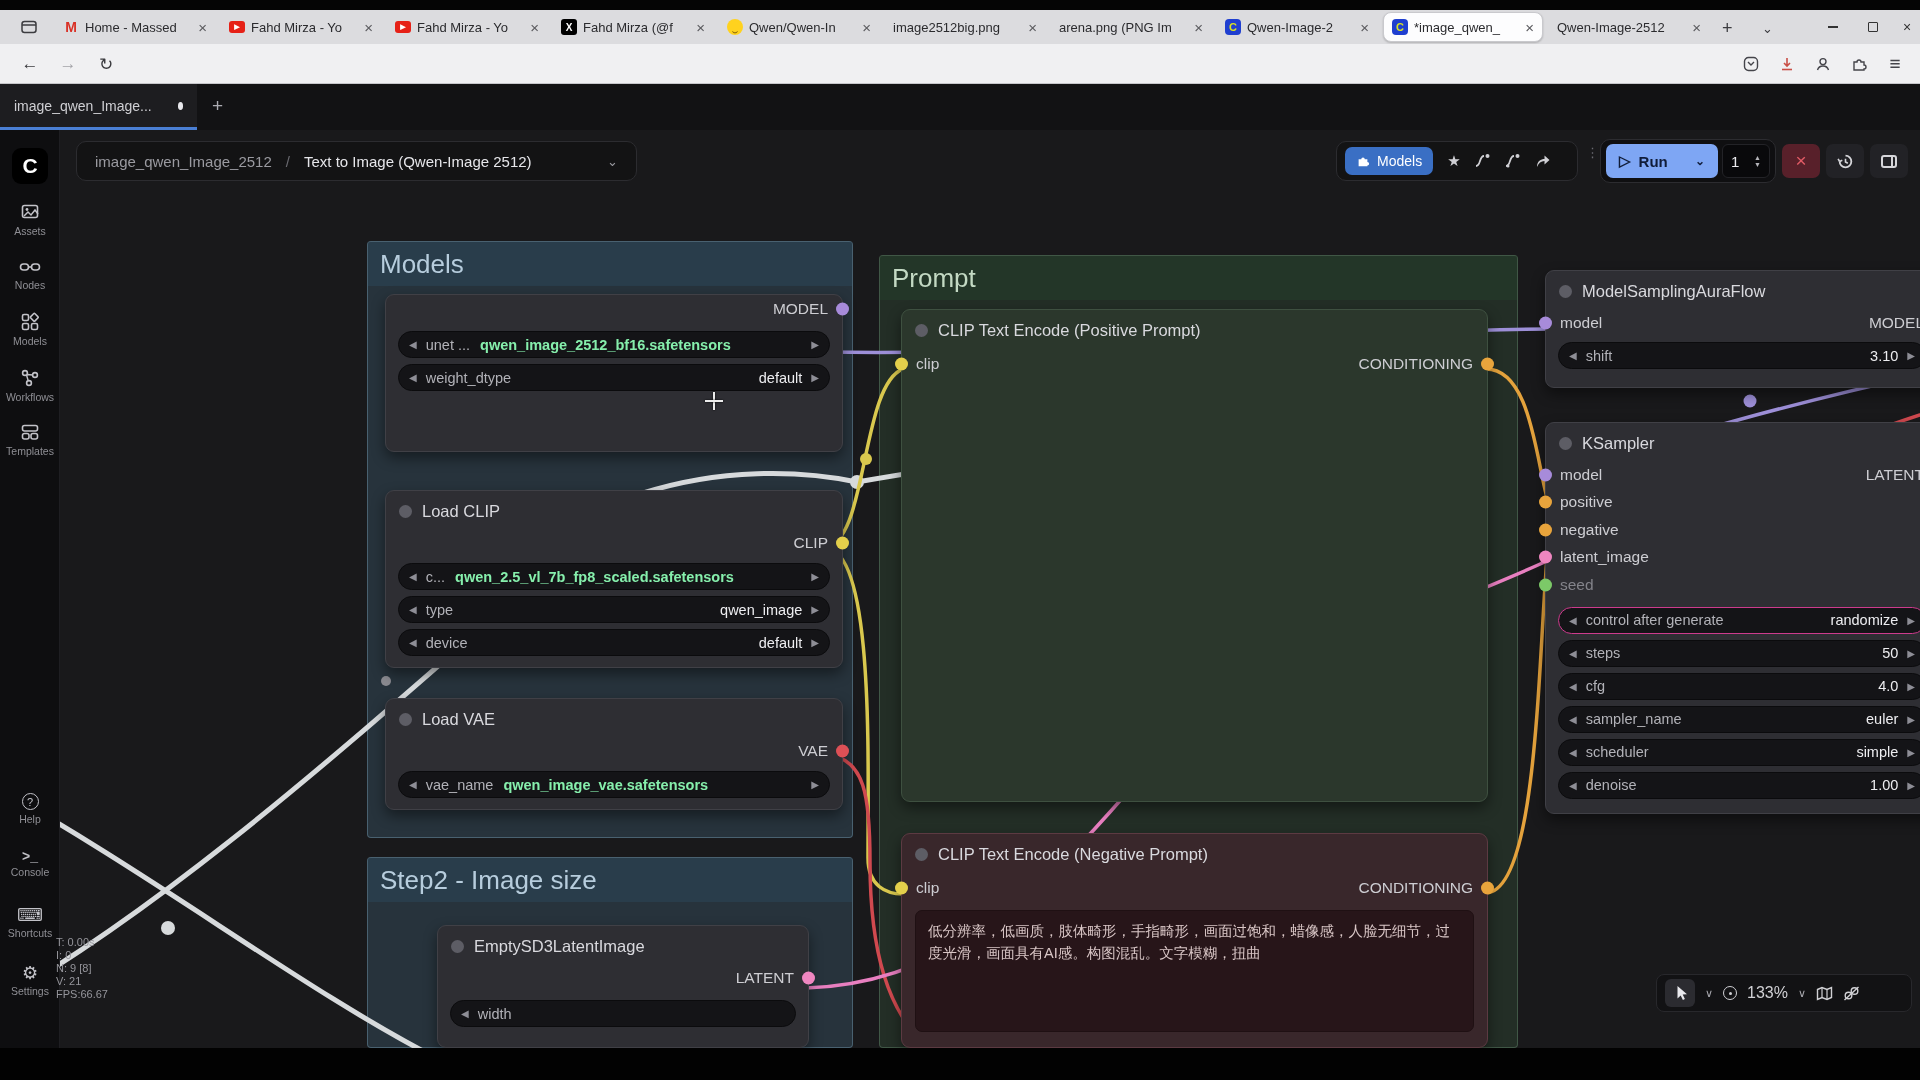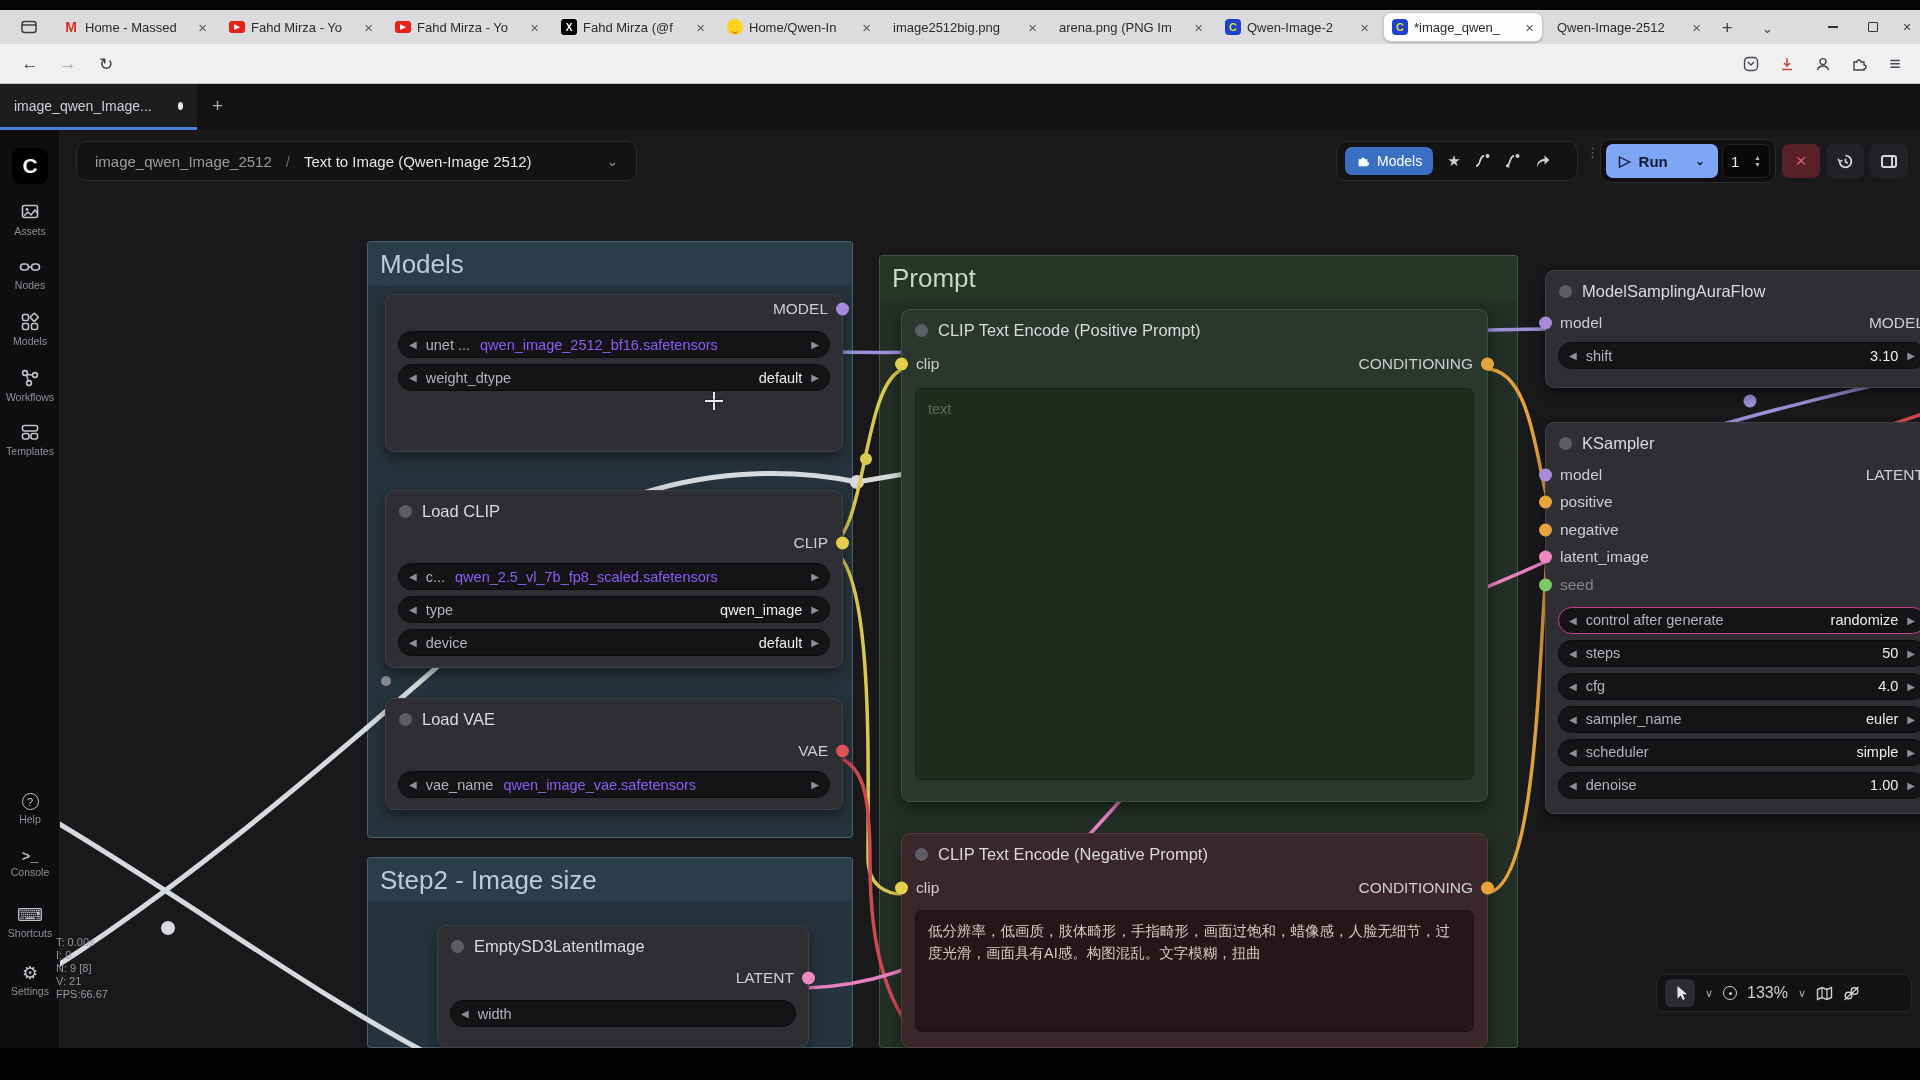--- a/index.html
+++ b/index.html
@@ -62,21 +62,21 @@
   .pdot{width:13px;height:13px;border-radius:50%;position:absolute;top:50%;transform:translateY(-50%)}
   .in-dot{left:-7px}.out-dot{right:-7px}
   .p-model{background:#a78bda}.p-clip{background:#e3cf4b}.p-vae{background:#dd5056}
   .p-cond{background:#e8a43c}.p-latent{background:#ef86c0}.p-seed{background:#7cc968}
   .dim{color:#83838a}
   .widget{height:27px;background:#141417;border:1px solid #0b0b0d;border-radius:14px;display:flex;align-items:center;padding:0 10px;font-size:14.5px;color:#b2b2b8;margin:0 12px 6px;white-space:nowrap;overflow:hidden}
   .widget.hl{border-color:#cd3b8d}
   .warr{font-size:10px;color:#8e8e96;flex:none}
   .wname{margin-left:9px}
   .wval{margin-left:auto;margin-right:9px;color:#ededf0}
-  .wval-file{margin-left:10px;margin-right:auto;color:#8b5cf6;font-weight:normal}
+  .wval-file{margin-left:10px;margin-right:auto;color:#86efac;font-weight:bold}
   .clipnode .widget{margin-right:38px}
   .clipnode .slot-row.between{padding-right:40px}
   .txtwidget{margin:0 13px;border-radius:7px;padding:10px 12px;font-size:14.5px;line-height:1.5}
   .txt-green{background:#212b1f;border:1px solid #1a231b;color:#5f6f5d;height:392px}
   .txt-red{background:#271519;border:1px solid #1f1013;color:#d9c6c6;height:122px}
   .unet-indot{position:absolute;left:-5px;top:381px;width:10px;height:10px;border-radius:50%;background:#8a8a90;z-index:5}
 
   
   #sidebar{position:absolute;top:130px;left:0;width:60px;height:918px;background:#0e0e10;border-right:1px solid #1e1e22;z-index:10}
   .logo{position:absolute;left:12px;top:18px;width:36px;height:36px;background:#000;border-radius:9px;color:#fff;font-weight:bold;font-size:21px;display:flex;align-items:center;justify-content:center}
@@ -152,21 +152,21 @@
     <span class="btab-title">Fahd Mirza - Yo</span>
     <span class="btab-close">×</span>
   </div>
   <div class="btab" style="left:553px">
     <span class="fav fav-x">X</span>
     <span class="btab-title">Fahd Mirza (@f</span>
     <span class="btab-close">×</span>
   </div>
   <div class="btab" style="left:719px">
     <span class="fav fav-hf">‿</span>
-    <span class="btab-title">Home/Qwen-In</span>
+    <span class="btab-title">Qwen/Qwen-In</span>
     <span class="btab-close">×</span>
   </div>
   <div class="btab" style="left:885px">
     <span class="btab-title">image2512big.png</span>
     <span class="btab-close">×</span>
   </div>
   <div class="btab" style="left:1051px">
     <span class="btab-title">arena.png (PNG Im</span>
     <span class="btab-close">×</span>
   </div>
@@ -349,23 +349,20 @@
   <div class="nhead">
       <span class="ndot"></span>
       <span>CLIP Text Encode (Positive Prompt)</span>
     </div>
   <div class="slot-row between" style="height:32px">
     <span>clip</span>
     <span>CONDITIONING</span>
     <span class="pdot p-clip in-dot"></span>
     <span class="pdot p-cond out-dot"></span>
   </div>
-  <div class="txtwidget txt-green" style="margin-top:8px">
-    <span>text</span>
-  </div>
 </div>
 
 <div class="node red" style="left:901px;top:833px;width:587px;height:215px">
   <div class="nhead">
       <span class="ndot"></span>
       <span>CLIP Text Encode (Negative Prompt)</span>
     </div>
   <div class="slot-row between" style="height:32px">
     <span>clip</span>
     <span>CONDITIONING</span>

